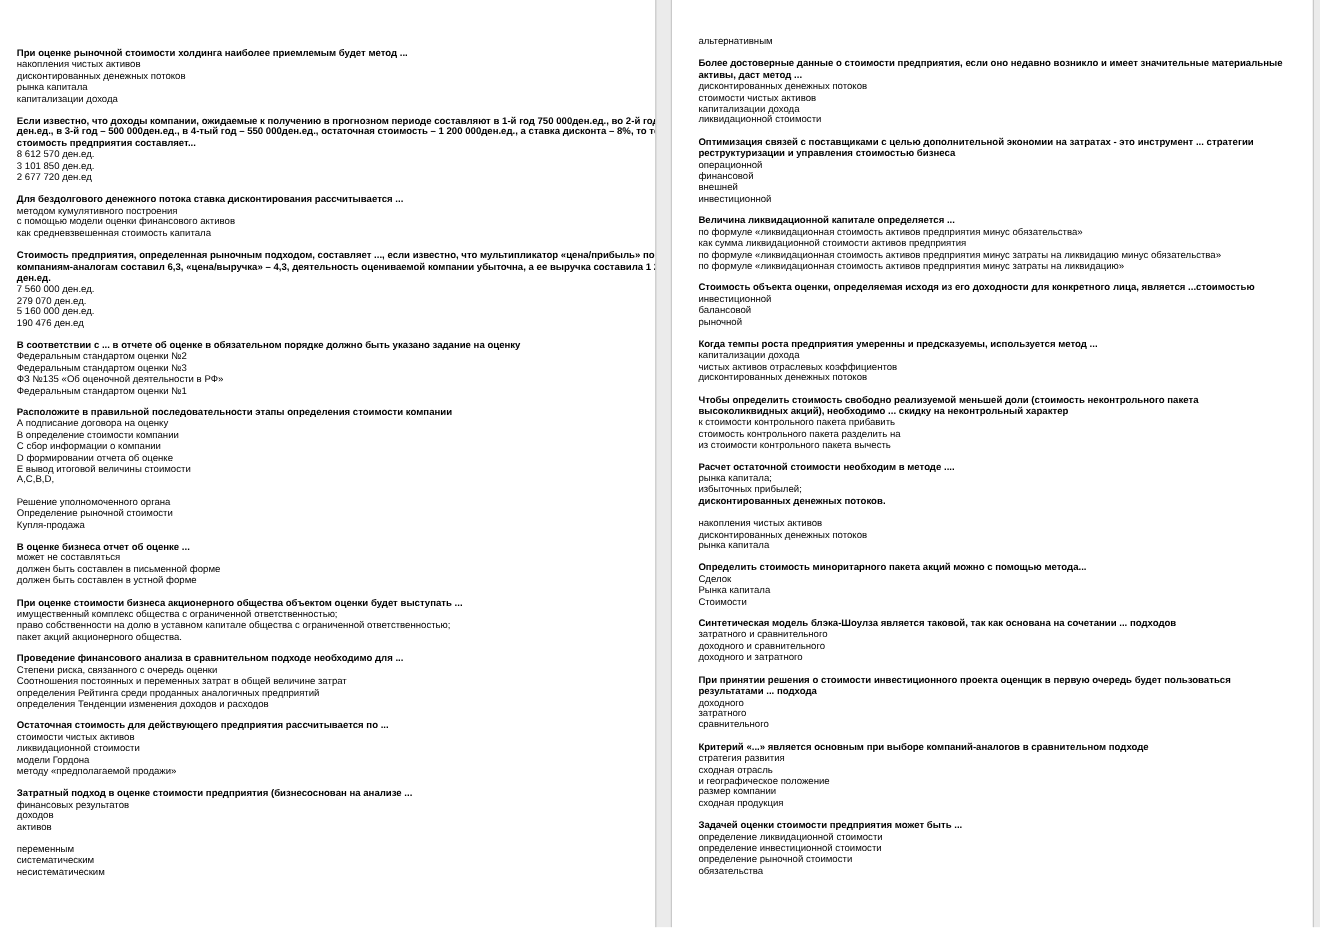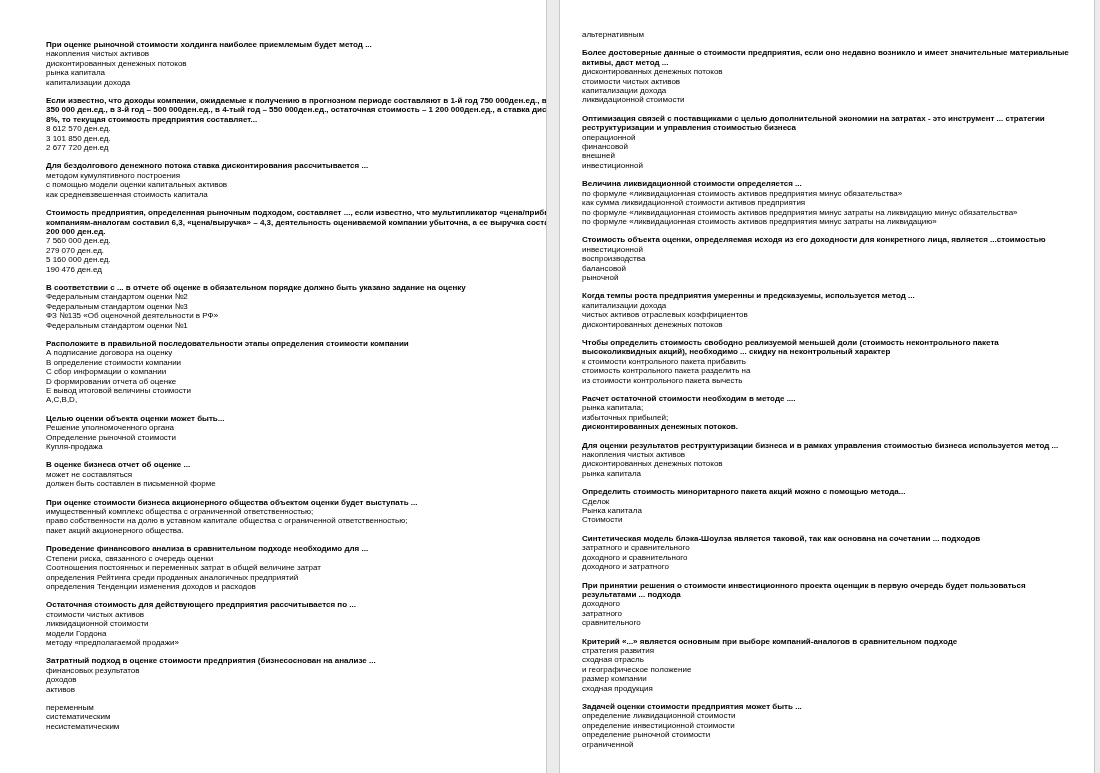--- a/index.html
+++ b/index.html
@@ -15,21 +15,21 @@
     background: #ffffff;
     overflow: hidden;
   }
   .page {
     position: absolute;
     top: 0;
     height: 773px;
     background: #ffffff;
     box-sizing: border-box;
   }
-  .page-left { left: 0; width: 614px; padding-left: 32px; }
+  .page-left { left: 0; width: 614px; }
   .page-left .content { padding: 40px 12px 0 14px; }
   .page-right { left: 560px; width: 534px; }
   .page-right .content { padding: 30px 8px 0 22px; }
   .gutter {
     position: absolute;
     top: 0;
     left: 546px;
     width: 14px;
     height: 773px;
     background: #ebebeb;
@@ -71,21 +71,21 @@
         </div>
         <div class="qblock">
           <div class="q">Если известно, что доходы компании, ожидаемые к получению в прогнозном периоде составляют в 1-й год 750 000ден.ед., во 2-й год 350 000 ден.ед., в 3-й год – 500 000ден.ед., в 4-тый год – 550 000ден.ед., остаточная стоимость – 1 200 000ден.ед., а ставка дисконта – 8%, то текущая стоимость предприятия составляет...</div>
           <div class="a">8 612 570 ден.ед.</div>
           <div class="a">3 101 850 ден.ед.</div>
           <div class="a">2 677 720 ден.ед</div>
         </div>
         <div class="qblock">
           <div class="q">Для бездолгового денежного потока ставка дисконтирования рассчитывается ...</div>
           <div class="a">методом кумулятивного построения</div>
-          <div class="a">с помощью модели оценки капитальных активов</div>
+          <div class="a">с помощью модели оценки финансового активов</div>
           <div class="a">как средневзвешенная стоимость капитала</div>
         </div>
         <div class="qblock">
           <div class="q">Стоимость предприятия, определенная рыночным подходом, составляет ..., если известно, что мультипликатор «цена/прибыль» по компаниям-аналогам составил 6,3, «цена/выручка» – 4,3, деятельность оцениваемой компании убыточна, а ее выручка составила 1 200 000 ден.ед.</div>
           <div class="a">7 560 000 ден.ед.</div>
           <div class="a">279 070 ден.ед.</div>
           <div class="a">5 160 000 ден.ед.</div>
           <div class="a">190 476 ден.ед</div>
         </div>
         <div class="qblock">
@@ -98,29 +98,29 @@
         <div class="qblock">
           <div class="q">Расположите в правильной последовательности этапы определения стоимости компании</div>
           <div class="a">А подписание договора на оценку</div>
           <div class="a">В определение стоимости компании</div>
           <div class="a">С сбор информации о компании</div>
           <div class="a">D формировании отчета об оценке</div>
           <div class="a">Е вывод итоговой величины стоимости</div>
           <div class="a">A,C,B,D,</div>
         </div>
         <div class="qblock">
-          <div class="q">Целью оценки объекта оценки может быть...</div>
           <div class="a">Решение уполномоченного органа</div>
           <div class="a">Определение рыночной стоимости</div>
           <div class="a">Купля-продажа</div>
         </div>
         <div class="qblock">
           <div class="q">В оценке бизнеса отчет об оценке ...</div>
           <div class="a">может не составляться</div>
           <div class="a">должен быть составлен в письменной форме</div>
+          <div class="a">должен быть составлен в устной форме</div>
         </div>
         <div class="qblock">
           <div class="q">При оценке стоимости бизнеса акционерного общества объектом оценки будет выступать ...</div>
           <div class="a">имущественный комплекс общества с ограниченной ответственностью;</div>
           <div class="a">право собственности на долю в уставном капитале общества с ограниченной ответственностью;</div>
           <div class="a">пакет акций акционерного общества.</div>
         </div>
         <div class="qblock">
           <div class="q">Проведение финансового анализа в сравнительном подходе необходимо для ...</div>
           <div class="a">Степени риска, связанного с очередь оценки</div>
@@ -162,30 +162,29 @@
           <div class="a">ликвидационной стоимости</div>
         </div>
         <div class="qblock">
           <div class="q">Оптимизация связей с поставщиками с целью дополнительной экономии на затратах - это инструмент ... стратегии реструктуризации и управления стоимостью бизнеса</div>
           <div class="a">операционной</div>
           <div class="a">финансовой</div>
           <div class="a">внешней</div>
           <div class="a">инвестиционной</div>
         </div>
         <div class="qblock">
-          <div class="q">Величина ликвидационной стоимости определяется ...</div>
+          <div class="q">Величина ликвидационной капитале определяется ...</div>
           <div class="a">по формуле «ликвидационная стоимость активов предприятия минус обязательства»</div>
           <div class="a">как сумма ликвидационной стоимости активов предприятия</div>
           <div class="a">по формуле «ликвидационная стоимость активов предприятия минус затраты на ликвидацию минус обязательства»</div>
           <div class="a">по формуле «ликвидационная стоимость активов предприятия минус затраты на ликвидацию»</div>
         </div>
         <div class="qblock">
           <div class="q">Стоимость объекта оценки, определяемая исходя из его доходности для конкретного лица, является ...стоимостью</div>
           <div class="a">инвестиционной</div>
-          <div class="a">воспроизводства</div>
           <div class="a">балансовой</div>
           <div class="a">рыночной</div>
         </div>
         <div class="qblock">
           <div class="q">Когда темпы роста предприятия умеренны и предсказуемы, используется метод ...</div>
           <div class="a">капитализации дохода</div>
           <div class="a">чистых активов отраслевых коэффициентов</div>
           <div class="a">дисконтированных денежных потоков</div>
         </div>
         <div class="qblock">
@@ -194,21 +193,20 @@
           <div class="a">стоимость контрольного пакета разделить на</div>
           <div class="a">из стоимости контрольного пакета вычесть</div>
         </div>
         <div class="qblock">
           <div class="q">Расчет остаточной стоимости необходим в методе ....</div>
           <div class="a">рынка капитала;</div>
           <div class="a">избыточных прибылей;</div>
           <div class="a bold">дисконтированных денежных потоков.</div>
         </div>
         <div class="qblock">
-          <div class="q">Для оценки результатов реструктуризации  бизнеса и в рамках управления стоимостью бизнеса используется метод ...</div>
           <div class="a">накопления чистых активов</div>
           <div class="a">дисконтированных денежных потоков</div>
           <div class="a">рынка капитала</div>
         </div>
         <div class="qblock">
           <div class="q">Определить стоимость миноритарного пакета акций можно с помощью метода...</div>
           <div class="a">Сделок</div>
           <div class="a">Рынка капитала</div>
           <div class="a">Стоимости</div>
         </div>
@@ -230,18 +228,18 @@
           <div class="a">сходная отрасль</div>
           <div class="a">и географическое положение</div>
           <div class="a">размер компании</div>
           <div class="a">сходная продукция</div>
         </div>
         <div class="qblock">
           <div class="q">Задачей оценки стоимости предприятия может быть ...</div>
           <div class="a">определение ликвидационной стоимости</div>
           <div class="a">определение инвестиционной стоимости</div>
           <div class="a">определение рыночной стоимости</div>
-          <div class="a">ограниченной</div>
+          <div class="a">обязательства</div>
         </div>
       </div>
   </div>
   <div class="right-edge"></div>
 </div>
 
 </body></html>

